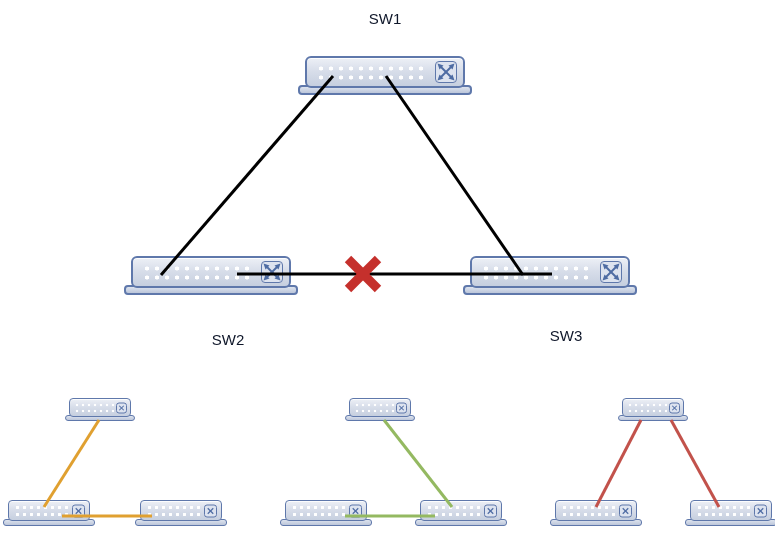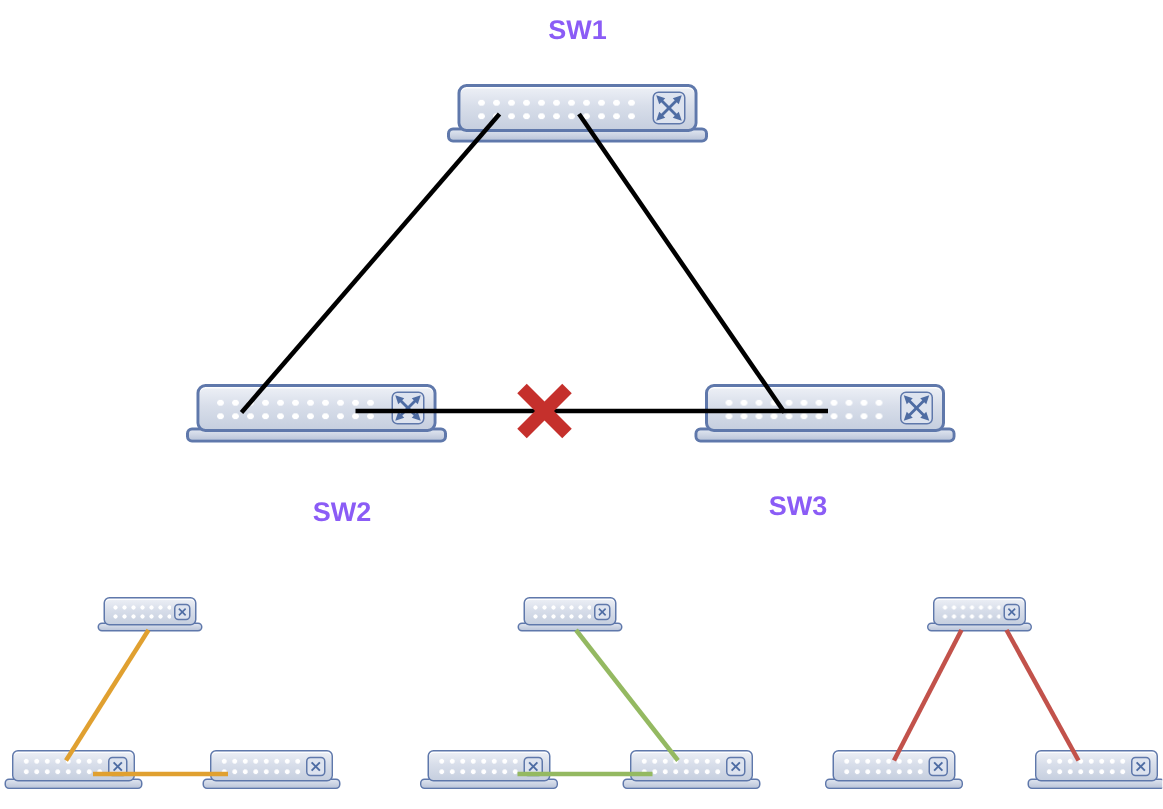--- a/index.html
+++ b/index.html
@@ -64,23 +64,23 @@
   .switch.md { width: 82px; }
   .switch.md .body  { height: 21px; border-width: 1.5px; border-radius: 4px; }
   .switch.md .ports { left: 5px; right: 19px; top: 3px; bottom: 3px; background-size: 7px 7px;
                       background-image: radial-gradient(#ffffff 1.4px, rgba(255,255,255,0) 1.8px); }
   .switch.md .xicon { width: 13px; height: 13px; right: 4px; border-width: 1px; border-radius: 3px; }
   .switch.md .base  { height: 7px; margin: -2px -5px 0; border-width: 1.5px; border-radius: 3px; }
 
   .lbl {
     position: absolute;
     text-align: center;
-    font-size: 18px;
-    font-weight: 700;
-    color: #8b5cf6;
+    font-size: 15px;
+    font-weight: 400;
+    color: #0f172a;
   }
 
   .links {
     position: absolute;
     left: 0; top: 0;
     z-index: 5;
     pointer-events: none;
   }
 </style>
 </head>
@@ -149,21 +149,21 @@
                 <polygon points="14.8,1.2 10,2.8 13.2,6"></polygon>
                 <polygon points="1.2,14.8 2.8,10 6,13.2"></polygon>
               </g>
           </svg>
         </div>
       </div>
       <div class="base"></div>
     </div>
 
     <div class="lbl" style="left:148px; top:331px; width:160px;">SW2</div>
-    <div class="lbl" style="left:452px; top:327px; width:160px;">SW3</div>
+    <div class="lbl" style="left:486px; top:327px; width:160px;">SW3</div>
   </div>
 
   <div class="group">
     <div class="switch sm" style="left:69px; top:398px;">
       <div class="body">
         <div class="ports"></div>
         <div class="xicon">
           <svg viewBox="0 0 16 16">
             <g stroke="#4e6ca3" stroke-width="1.8">
                 <line x1="4" y1="4" x2="12" y2="12"></line>

